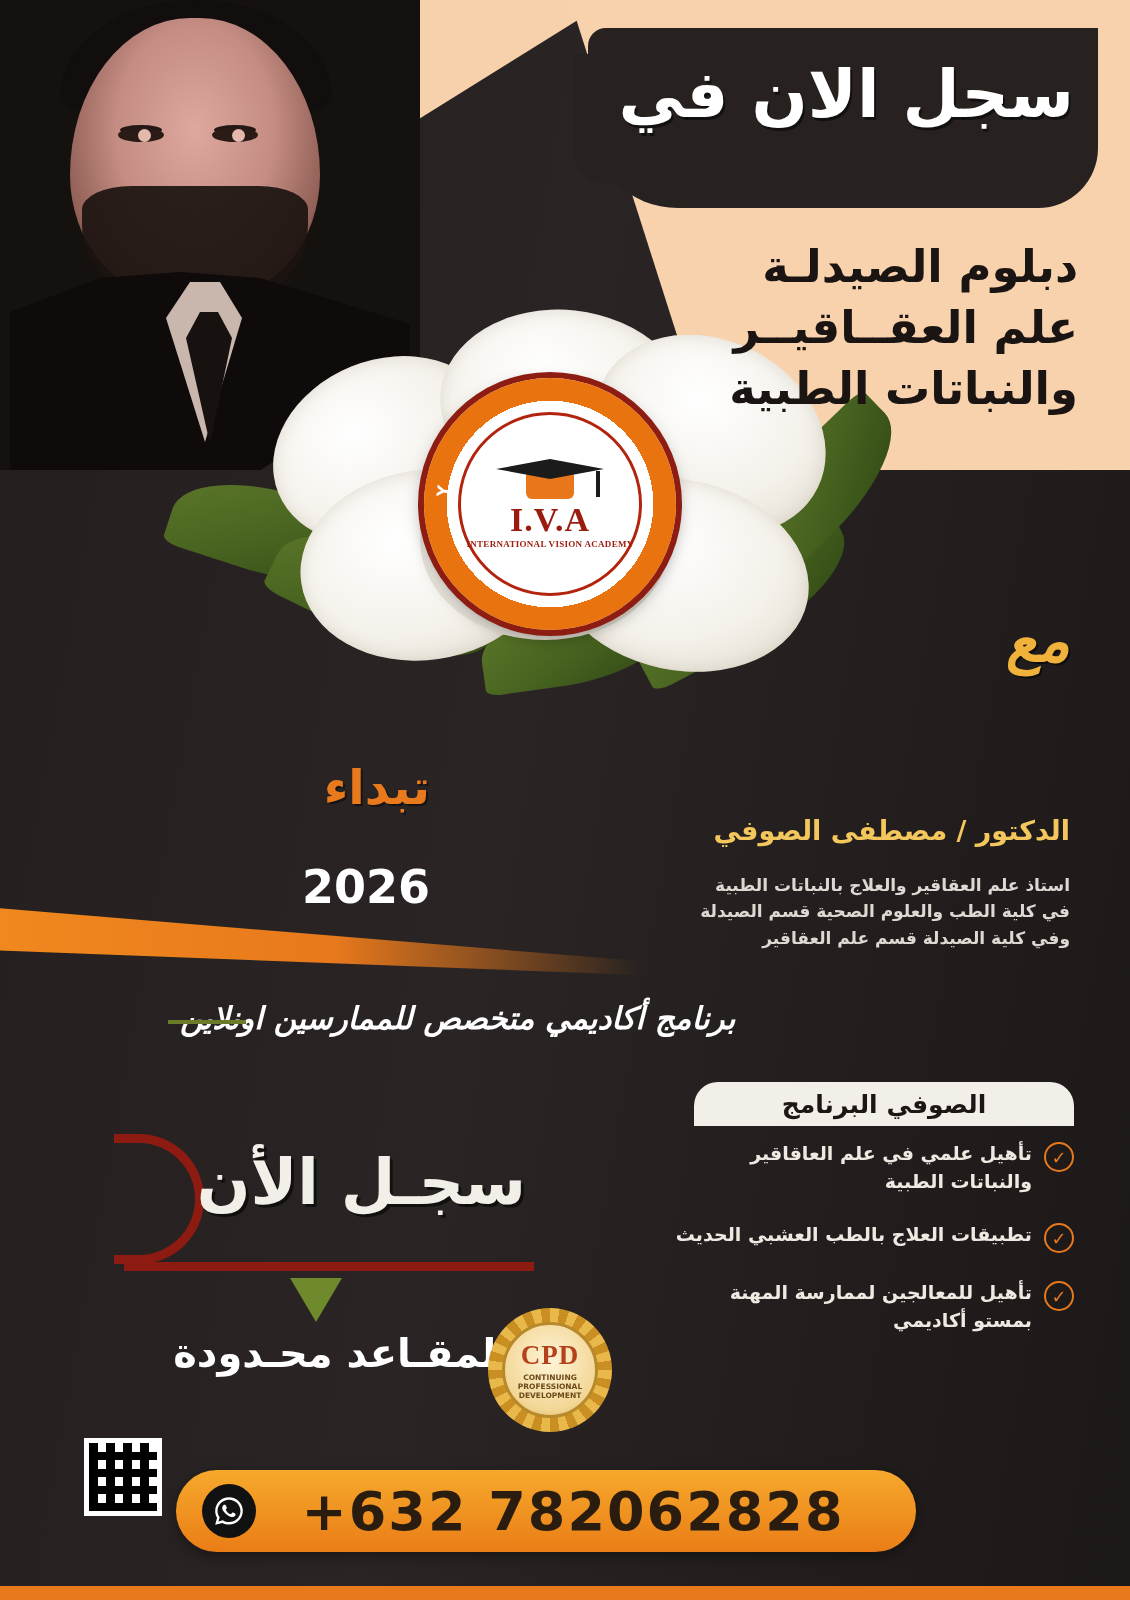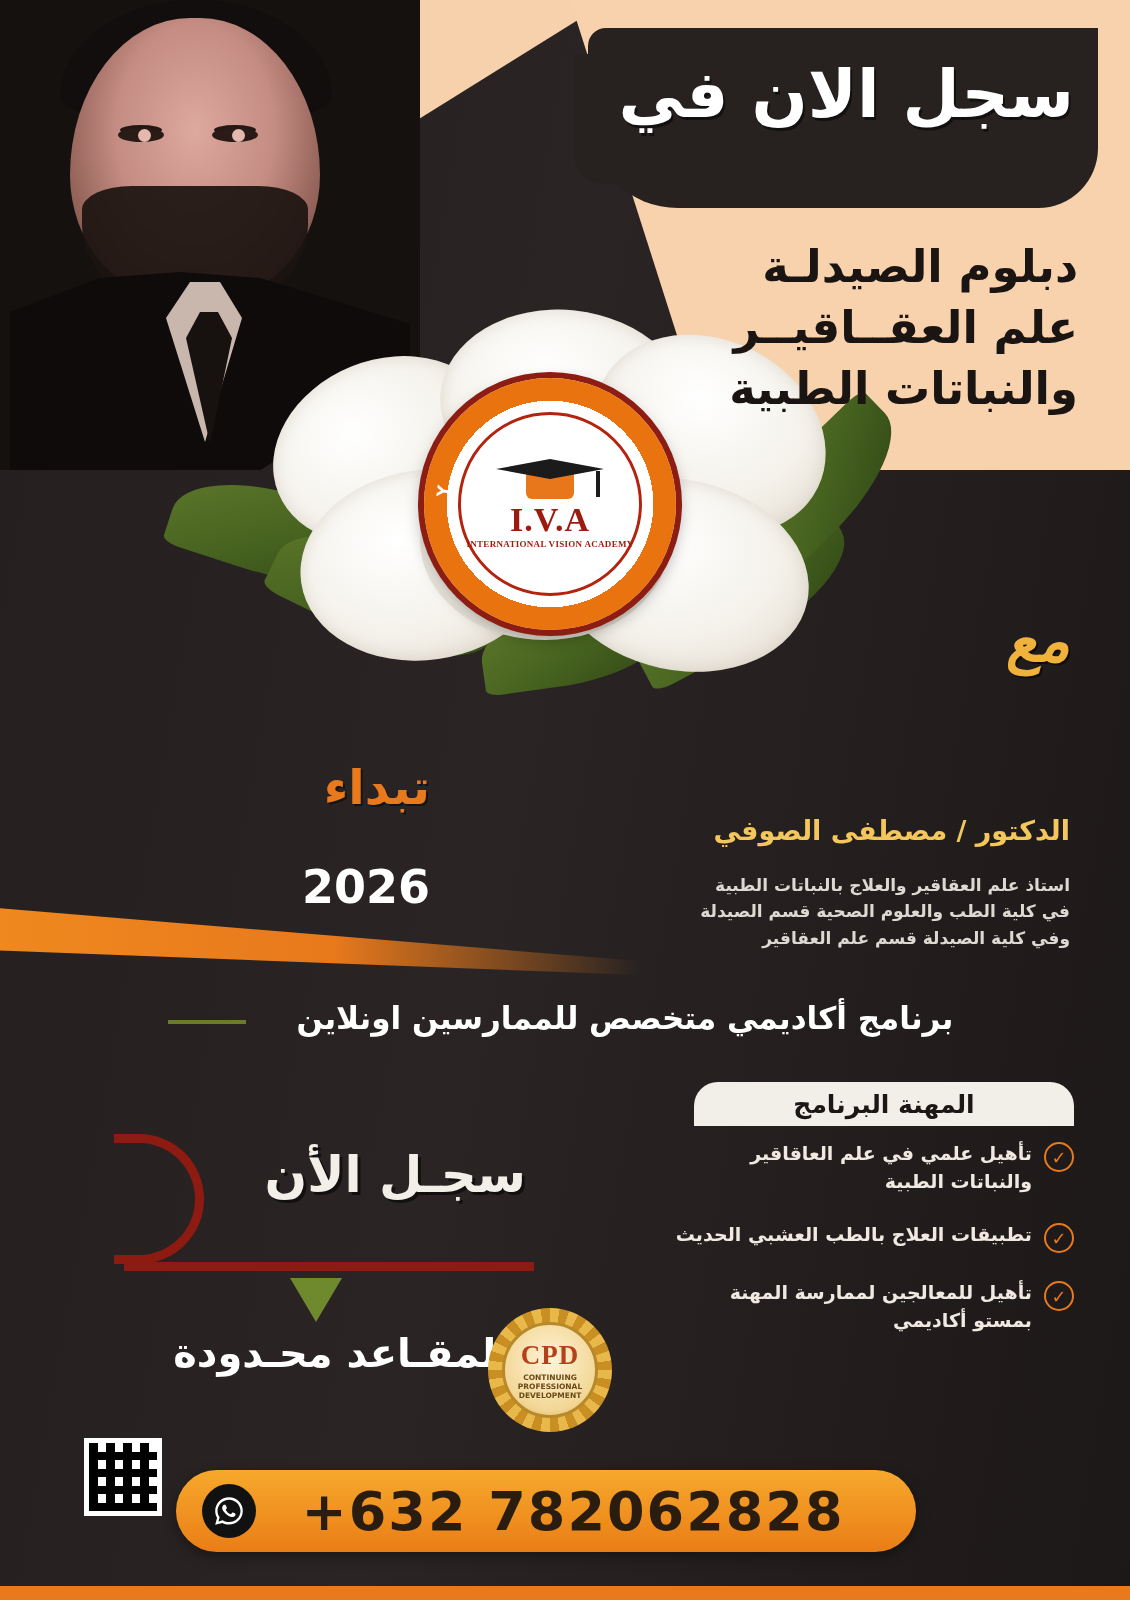--- a/index.html
+++ b/index.html
@@ -199,21 +199,21 @@
     position: absolute; top: 860px; right: 700px;
     font-size: 46px; font-weight: 900; color: #ffffff;
   }
   .swoosh {
     position: absolute; top: 905px; left: -40px; width: 680px; height: 70px;
     background: linear-gradient(90deg, #f08a1e 0%, #e8791c 55%, rgba(232,121,28,0) 100%);
     clip-path: polygon(0 0, 100% 56px, 100% 70px, 0 44px);
   }
   .program-line {
     position: absolute; top: 1000px; right: 60px; width: 890px;
-    font-size: 31px; font-weight: 900; color: #ffffff; text-align: center;
+    font-size: 31px; font-weight: 900; color: #ffffff; text-align: left; font-style: italic;
   }
   .program-dash {
     position: absolute; top: 1020px; left: 168px; width: 78px; height: 4px;
     background: #6b7b2a;
   }
 
   
   .content-tab {
     position: absolute; top: 1082px; right: 56px; width: 380px; height: 44px;
     background: #f2efe9; border-radius: 24px 24px 0 0;
@@ -248,21 +248,21 @@
     font-size: 19px; line-height: 1.45; color: #efe9e2; font-weight: bold;
     text-align: right;
   }
 
   
   .reg-now {
     position: absolute; top: 1130px; right: 560px; width: 460px; height: 150px;
   }
   .reg-now .txt {
     position: absolute; right: 44px; top: 16px;
-    font-size: 50px; font-weight: 900; color: #f2efe9;
+    font-size: 63px; font-weight: 900; color: #f2efe9;
     text-shadow: 3px 3px 0 rgba(0,0,0,.55);
   }
   .reg-brace {
     position: absolute; left: 4px; top: 4px; width: 90px; height: 130px;
     border: 9px solid #8d1b12;
     border-left: none;
     border-radius: 0 70px 70px 0;
   }
   .reg-underline {
     position: absolute; right: 36px; top: 132px; width: 410px; height: 9px;
@@ -424,21 +424,21 @@
 وفي كلية الصيدلة قسم علم العقاقير</div>
 
   <div class="start-word rtl">تبداء</div>
   <div class="start-year">2026</div>
   <div class="swoosh"></div>
 
   <div class="program-line rtl">برنامج أكاديمي متخصص للممارسين اونلاين</div>
   <div class="program-dash"></div>
 
   <div class="content-tab">
-    <span>المهنة البرنامج</span>
+    <span>الصوفي البرنامج</span>
   </div>
   <div class="bullets">
     <div class="bullet">
       <div class="check">✓</div>
       <div class="bullet-text">تأهيل علمي في علم العاقاقير والنباتات الطبية</div>
     </div>
     <div class="bullet">
       <div class="check">✓</div>
       <div class="bullet-text">تطبيقات العلاج بالطب العشبي الحديث</div>
     </div>

